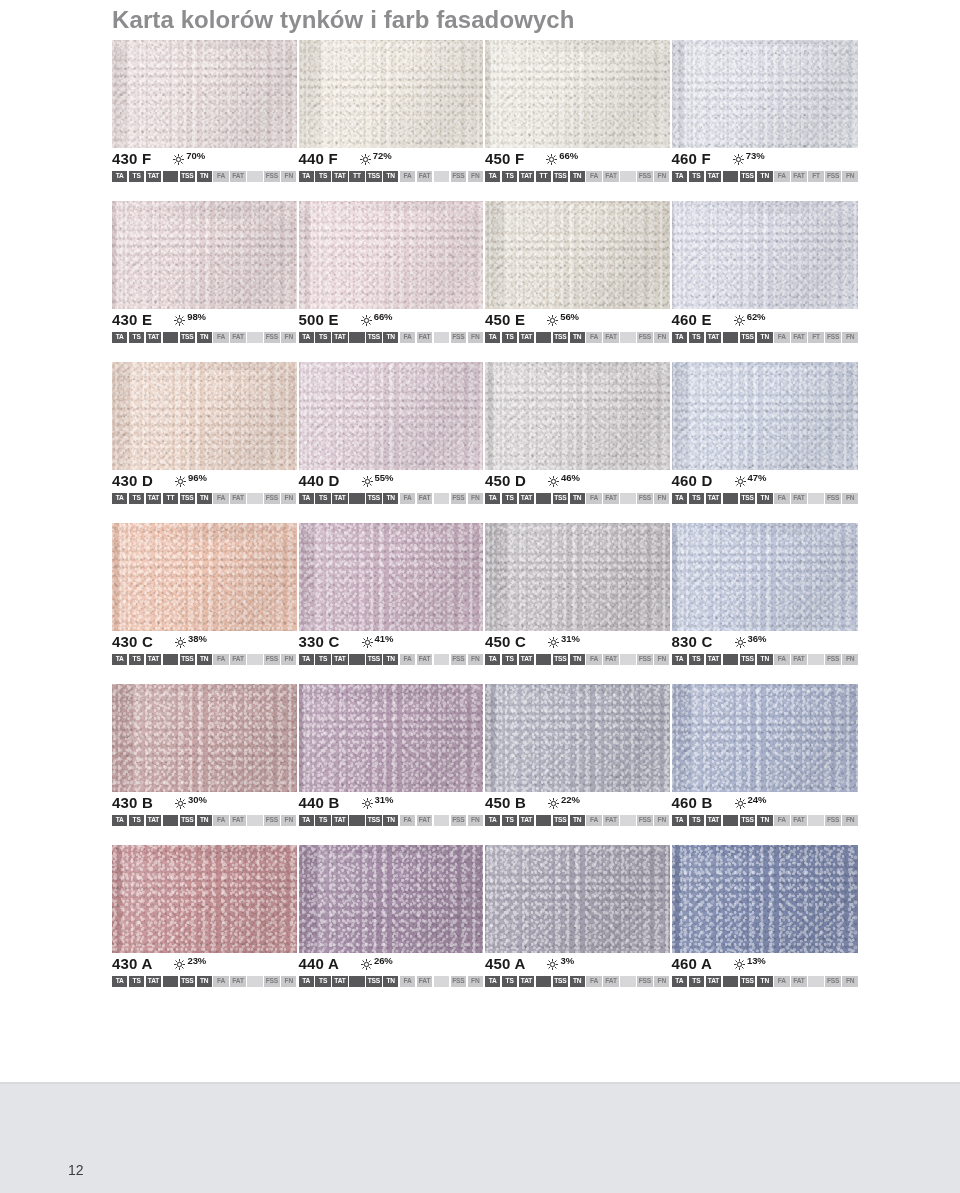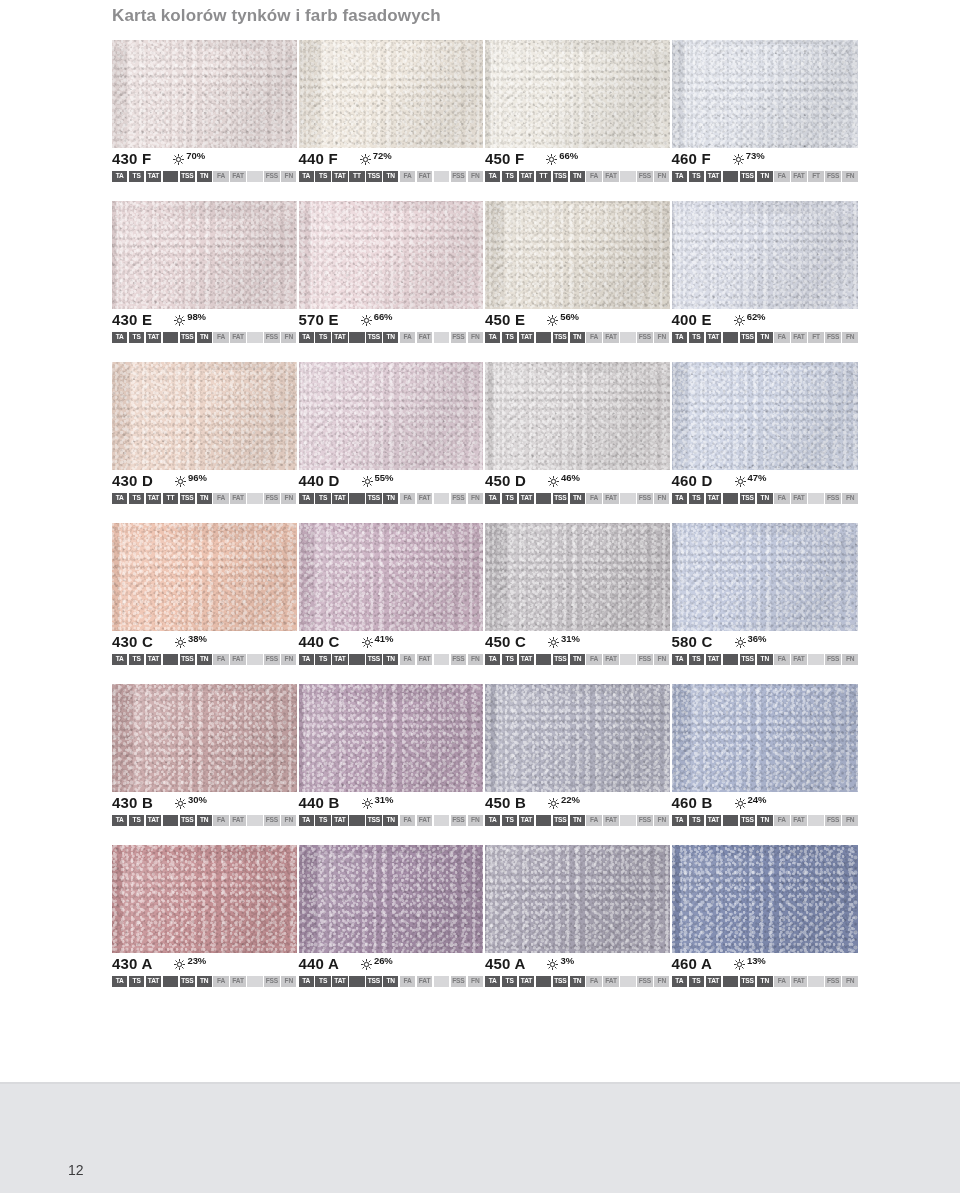--- a/index.html
+++ b/index.html
@@ -12,21 +12,21 @@
     position: relative;
     width: 960px; height: 1193px;
     background: #ffffff;
     overflow: hidden;
   }
 
   
   .page-title {
     position: absolute;
     left: 112px; top: 6px;
-    font-size: 17px;
+    font-size: 24px;
     font-weight: bold;
     color: #8d8d8f;
     letter-spacing: 0.1px;
     white-space: nowrap;
   }
 
   
   .grid {
     position: absolute;
     left: 112px; top: 40px;
@@ -395,21 +395,21 @@
         <div class="cell">
           <div class="chip">
             <div class="tex" style="background: rgb(236, 217, 220);">
               <div class="grain" style="background-position: 20px 1px;"></div>
               <div class="grain2" style="background-position: 2px 4px;"></div>
               <div class="grain3" style="background-position: 7px 7px;"></div>
               <div class="shade" style="background-position: 12px 10px;"></div>
             </div>
           </div>
           <div class="label-row">
-            <span class="code">570 E</span>
+            <span class="code">500 E</span>
             <span class="hbl">
               <span class="sun-icon"><svg viewBox="0 0 16 16" width="11" height="11">
                   <circle cx="8" cy="8" r="3.1" fill="none" stroke="#1a1a1a" stroke-width="1.3"></circle>
                   <g stroke="#1a1a1a" stroke-width="1.3" stroke-linecap="round">
                     <line x1="8" y1="0.6" x2="8" y2="3"></line>
                     <line x1="8" y1="13" x2="8" y2="15.4"></line>
                     <line x1="0.6" y1="8" x2="3" y2="8"></line>
                     <line x1="13" y1="8" x2="15.4" y2="8"></line>
                     <line x1="2.6" y1="2.6" x2="4.4" y2="4.4"></line>
                     <line x1="11.6" y1="11.6" x2="13.4" y2="13.4"></line>
@@ -479,21 +479,21 @@
         <div class="cell">
           <div class="chip">
             <div class="tex" style="background: rgb(216, 219, 230);">
               <div class="grain" style="background-position: 11px 4px;"></div>
               <div class="grain2" style="background-position: 16px 7px;"></div>
               <div class="grain3" style="background-position: 21px 10px;"></div>
               <div class="shade" style="background-position: 3px 13px;"></div>
             </div>
           </div>
           <div class="label-row">
-            <span class="code">400 E</span>
+            <span class="code">460 E</span>
             <span class="hbl">
               <span class="sun-icon"><svg viewBox="0 0 16 16" width="11" height="11">
                   <circle cx="8" cy="8" r="3.1" fill="none" stroke="#1a1a1a" stroke-width="1.3"></circle>
                   <g stroke="#1a1a1a" stroke-width="1.3" stroke-linecap="round">
                     <line x1="8" y1="0.6" x2="8" y2="3"></line>
                     <line x1="8" y1="13" x2="8" y2="15.4"></line>
                     <line x1="0.6" y1="8" x2="3" y2="8"></line>
                     <line x1="13" y1="8" x2="15.4" y2="8"></line>
                     <line x1="2.6" y1="2.6" x2="4.4" y2="4.4"></line>
                     <line x1="11.6" y1="11.6" x2="13.4" y2="13.4"></line>
@@ -737,21 +737,21 @@
         <div class="cell">
           <div class="chip">
             <div class="tex" style="background: rgb(204, 179, 196);">
               <div class="grain" style="background-position: 0px 0px;"></div>
               <div class="grain2" style="background-position: 5px 3px;"></div>
               <div class="grain3" style="background-position: 10px 6px;"></div>
               <div class="shade" style="background-position: 15px 9px;"></div>
             </div>
           </div>
           <div class="label-row">
-            <span class="code">440 C</span>
+            <span class="code">330 C</span>
             <span class="hbl">
               <span class="sun-icon"><svg viewBox="0 0 16 16" width="11" height="11">
                   <circle cx="8" cy="8" r="3.1" fill="none" stroke="#1a1a1a" stroke-width="1.3"></circle>
                   <g stroke="#1a1a1a" stroke-width="1.3" stroke-linecap="round">
                     <line x1="8" y1="0.6" x2="8" y2="3"></line>
                     <line x1="8" y1="13" x2="8" y2="15.4"></line>
                     <line x1="0.6" y1="8" x2="3" y2="8"></line>
                     <line x1="13" y1="8" x2="15.4" y2="8"></line>
                     <line x1="2.6" y1="2.6" x2="4.4" y2="4.4"></line>
                     <line x1="11.6" y1="11.6" x2="13.4" y2="13.4"></line>
@@ -821,21 +821,21 @@
         <div class="cell">
           <div class="chip">
             <div class="tex" style="background: rgb(195, 202, 222);">
               <div class="grain" style="background-position: 14px 3px;"></div>
               <div class="grain2" style="background-position: 19px 6px;"></div>
               <div class="grain3" style="background-position: 1px 9px;"></div>
               <div class="shade" style="background-position: 6px 12px;"></div>
             </div>
           </div>
           <div class="label-row">
-            <span class="code">580 C</span>
+            <span class="code">830 C</span>
             <span class="hbl">
               <span class="sun-icon"><svg viewBox="0 0 16 16" width="11" height="11">
                   <circle cx="8" cy="8" r="3.1" fill="none" stroke="#1a1a1a" stroke-width="1.3"></circle>
                   <g stroke="#1a1a1a" stroke-width="1.3" stroke-linecap="round">
                     <line x1="8" y1="0.6" x2="8" y2="3"></line>
                     <line x1="8" y1="13" x2="8" y2="15.4"></line>
                     <line x1="0.6" y1="8" x2="3" y2="8"></line>
                     <line x1="13" y1="8" x2="15.4" y2="8"></line>
                     <line x1="2.6" y1="2.6" x2="4.4" y2="4.4"></line>
                     <line x1="11.6" y1="11.6" x2="13.4" y2="13.4"></line>

